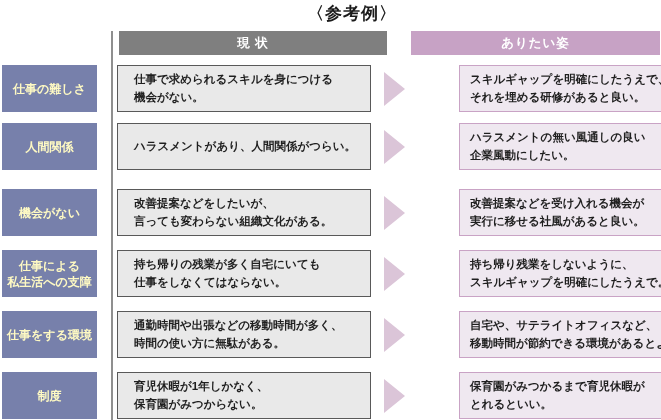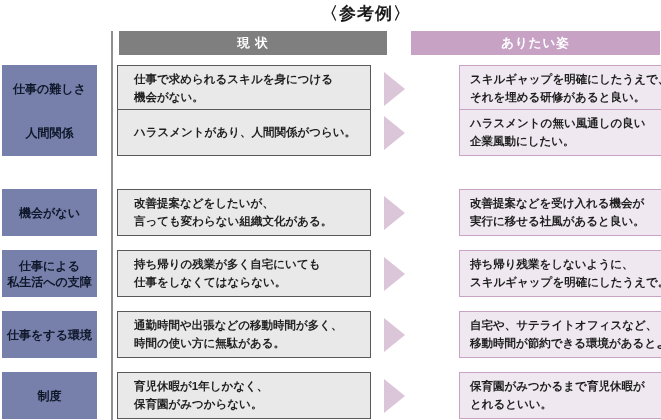--- a/index.html
+++ b/index.html
@@ -4,43 +4,43 @@
 <style>
   html,body{margin:0;padding:0;background:#ffffff;}
   .canvas{
     position:relative;
     width:661px;height:420px;
     background:#ffffff;
     font-family:"Liberation Sans","DejaVu Sans",sans-serif;
     overflow:hidden;
   }
   .title{
-    position:absolute;top:2px;left:366px;transform:translateX(-50%);
+    position:absolute;top:2px;left:352px;transform:translateX(-50%);
     font-size:17px;font-weight:bold;color:#1a1a1a;letter-spacing:1px;white-space:nowrap;
   }
   .vline{
     position:absolute;left:111px;top:31px;width:2px;height:389px;background:#8f8f8f;
   }
   .hdr{
     position:absolute;top:31px;height:24px;
     display:flex;align-items:center;justify-content:center;
     color:#ffffff;font-size:12.5px;font-weight:bold;letter-spacing:1px;
   }
   .hdr-current{left:119px;width:268px;background:#7f7f7f;}
   .hdr-desired{left:411px;width:249px;background:#c7a2c5;}
   .row{position:absolute;left:0;width:661px;height:47px;}
   .rows .row:nth-child(1){top:65px;}
-  .rows .row:nth-child(2){top:109px;}
+  .rows .row:nth-child(2){top:123px;}
   .rows .row:nth-child(3){top:189px;}
   .rows .row:nth-child(4){top:250px;}
   .rows .row:nth-child(5){top:311px;}
   .rows .row:nth-child(6){top:372px;}
   .cat{
     position:absolute;left:2px;width:95px;height:100%;
-    background:#7780ab;color:#0f172a;
+    background:#7780ab;color:#fef9c3;
     display:flex;align-items:center;justify-content:center;text-align:center;
     font-size:12px;font-weight:bold;line-height:16px;white-space:pre-line;
   }
   .box{
     position:absolute;height:100%;box-sizing:border-box;
     display:flex;align-items:center;
     font-size:11.5px;font-weight:bold;line-height:17.5px;color:#1f1f1f;
   }
   .box span{white-space:pre-line;display:block;}
   .box-current{

